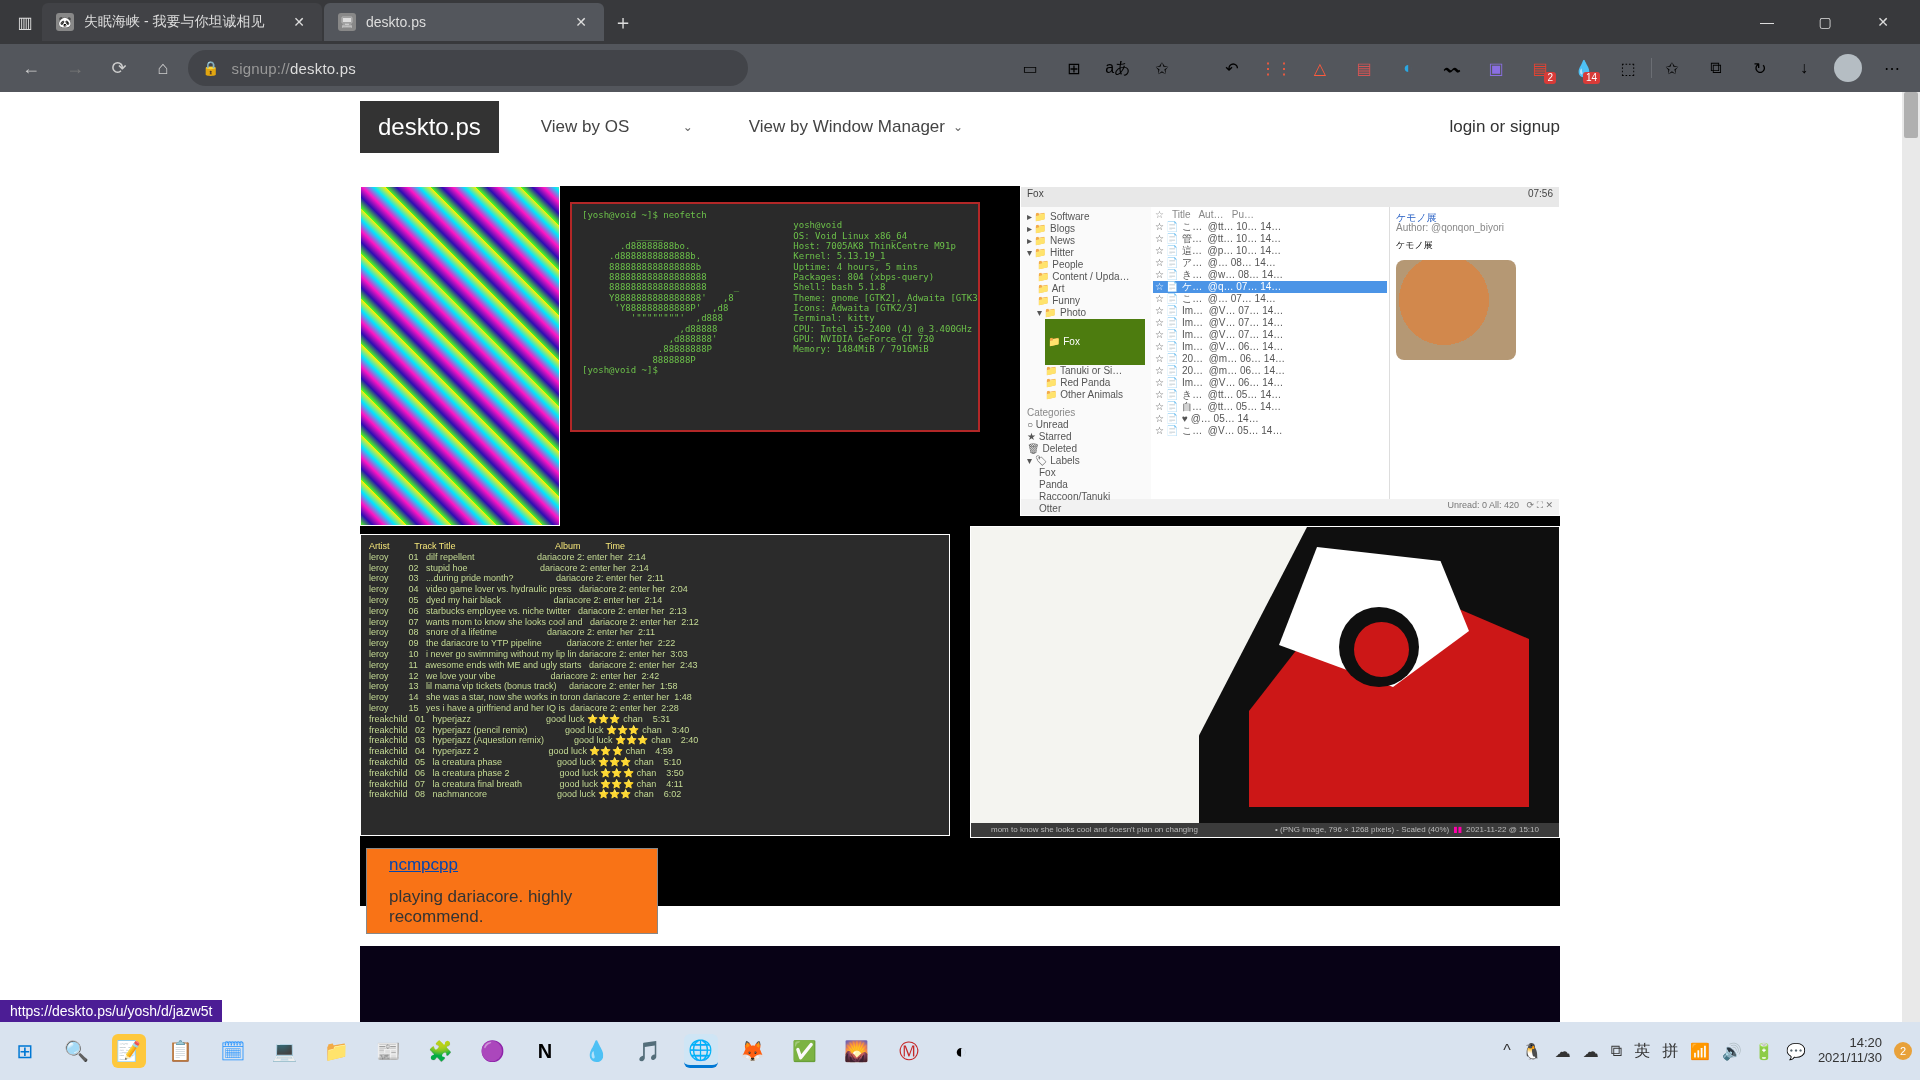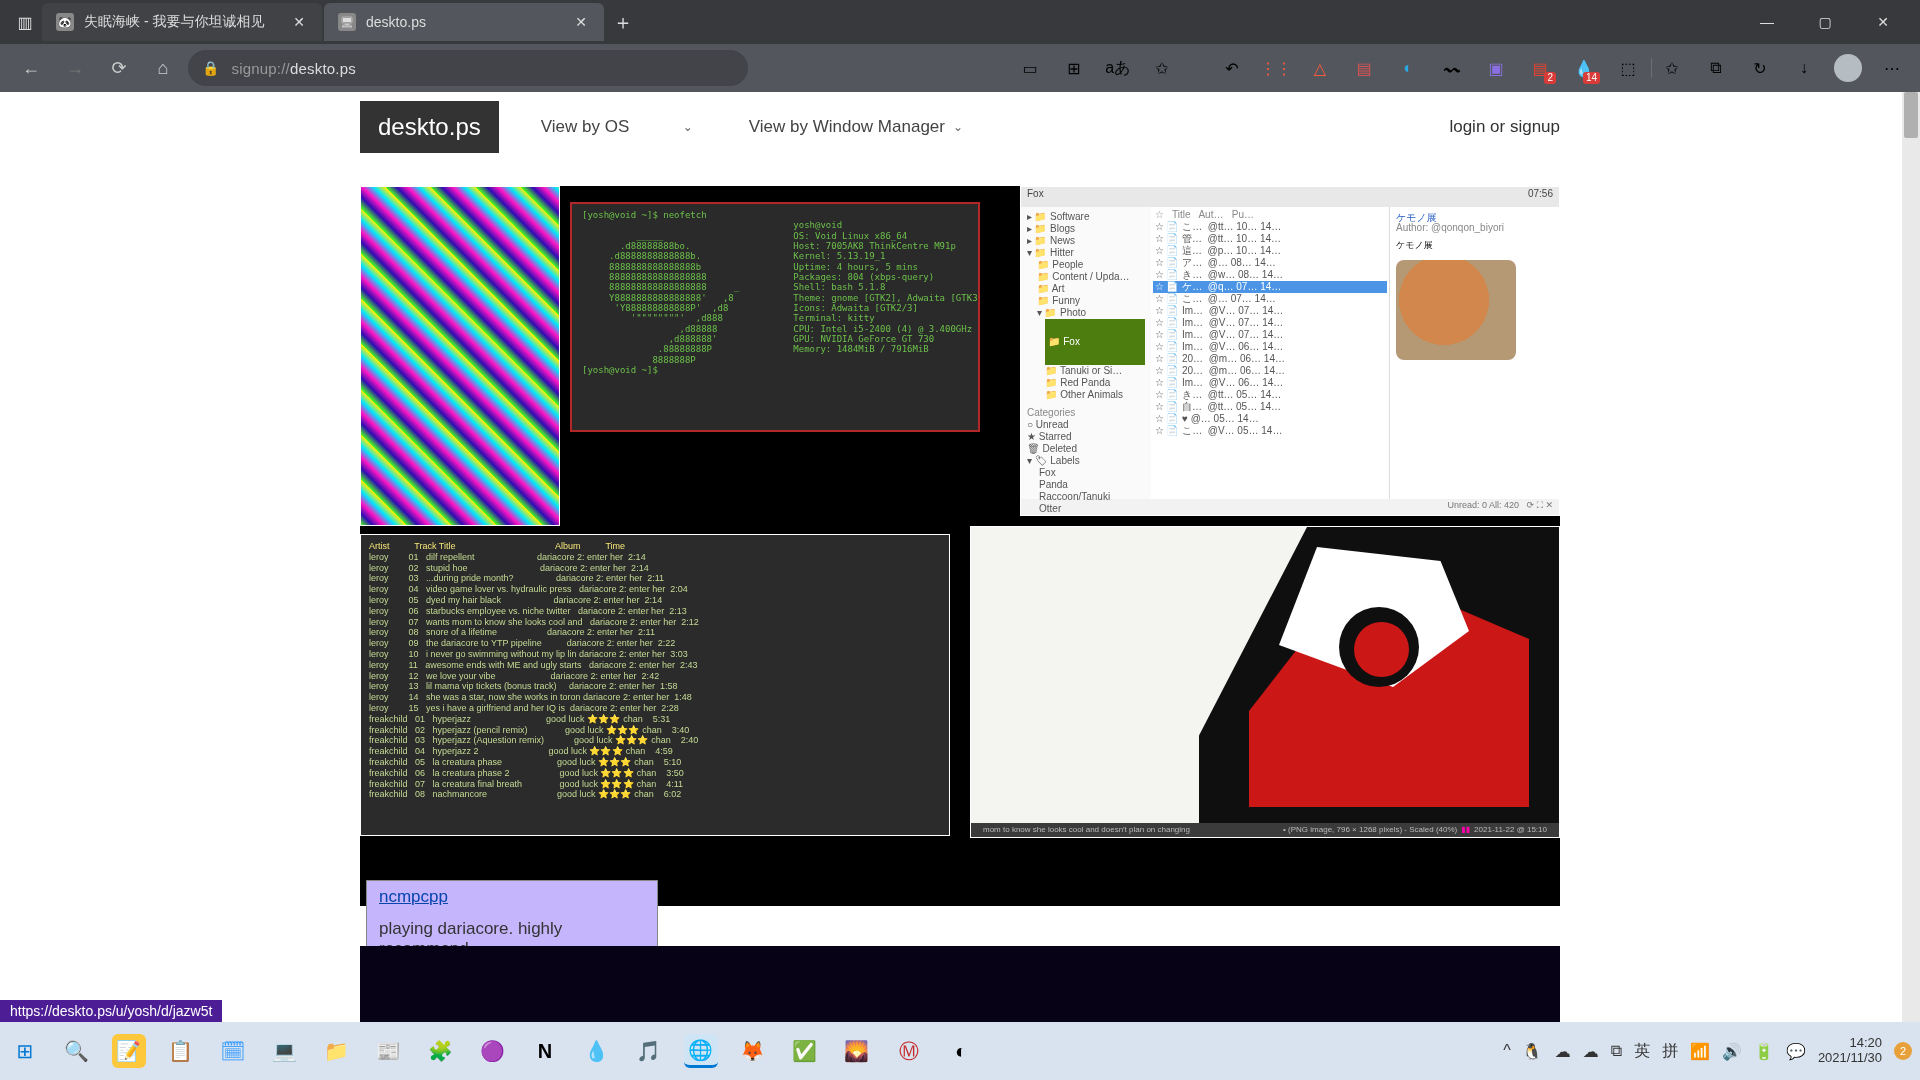--- a/index.html
+++ b/index.html
@@ -62,25 +62,25 @@
 
 .th4 { left:0; top:348px; width:590px; height:302px; background:#2b2b2b; }
 .th4 pre { color:#c4da94; font:9px/1.2 monospace; padding:6px 8px; }
 .th4 .hdr { color:#f5e679; }
 
 .th5 { right:0; top:340px; width:590px; height:312px; background:linear-gradient(#f4f4f0,#f4f4f0); position:absolute; }
 .th5 .art { position:absolute; inset:0; }
 .th5 .blk { position:absolute; background:#0f0f0f; }
 .th5 .red { position:absolute; background:#cc1717; }
 .th5 .wht { position:absolute; background:#fff; }
-.th5 .statusbar { position:absolute; left:0; right:0; bottom:0; height:14px; background:#3b3b3b; color:#bbb; font:8px/14px monospace; padding:0 12px; display:flex; justify-content:space-between;text-align:right;}
+.th5 .statusbar { position:absolute; left:0; right:0; bottom:0; height:14px; background:#3b3b3b; color:#bbb; font:8px/14px monospace; padding:0 20px; display:flex; justify-content:space-between;text-align:right;}
 .th5 .statusbar .rt { display:flex; gap:4px; }
 
 
-.tip { position:absolute; left:6px; top:694px; width:292px; background:#c4b5fd; border:1px solid #888; padding:6px 12px; }
+.tip { position:absolute; left:6px; top:662px; width:292px; background:#f97316; border:1px solid #888; padding:6px 22px; }
 .tip .t1 { color:#0645ad; text-decoration:underline; font-size:17px; }
 .tip .t2 { color:#333; font-size:17px; margin-top:12px; }
 
 .caption { position:absolute; left:320px; top:690px; font-size:17px; color:#777; }
 .caption b { color:#333; font-weight:600; }
 
 .next-post { position:absolute; left:0; top:760px; width:1200px; height:110px; background:#080216; }
 
 
 .status-link { position:absolute; left:0; bottom:58px; background:#4c1d95; color:#fff; font-size:14px; padding:3px 10px; }

